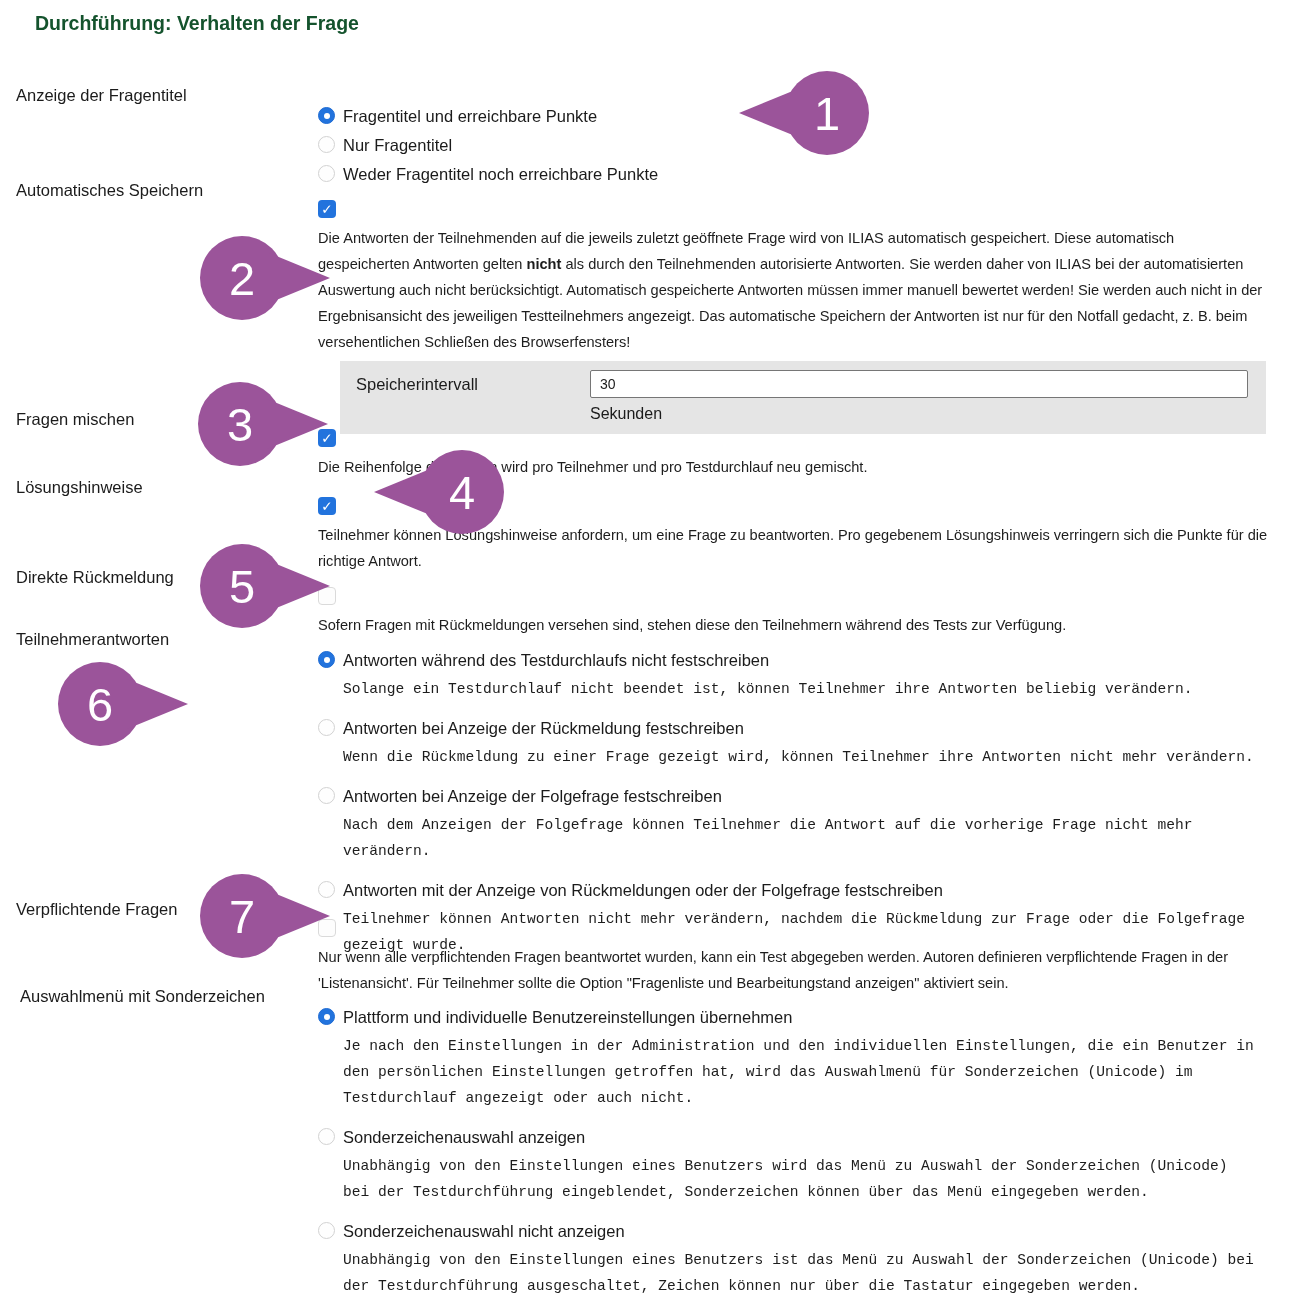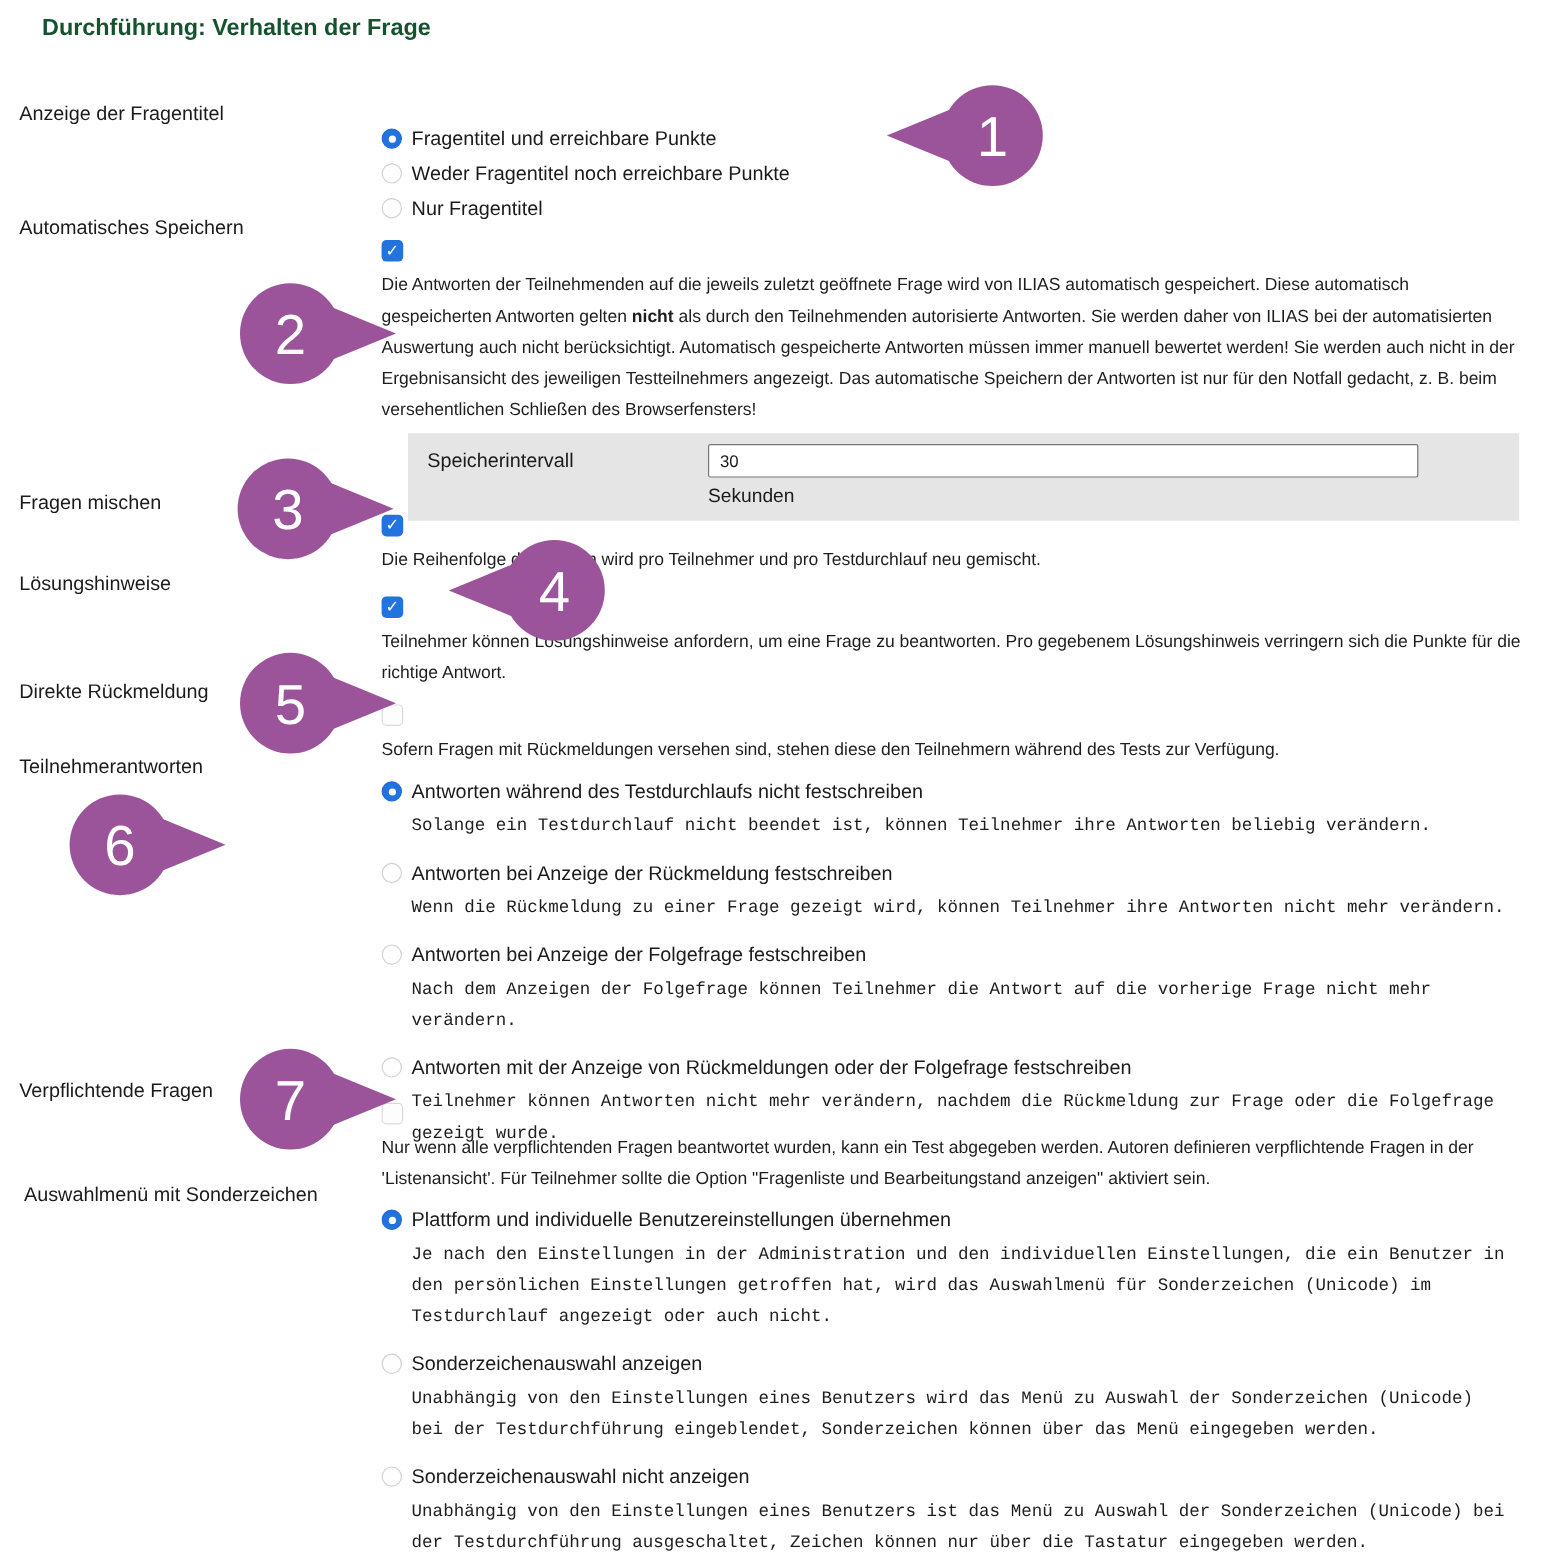--- a/index.html
+++ b/index.html
@@ -31,21 +31,21 @@
   .desc { font-size:14.6px; line-height:26px; color:#1d1d1d; max-width:950px; margin-top:7px; }
   .desc b { font-weight:700; }
   .option-desc { font-size:14.6px; line-height:26px; color:#1d1d1d; max-width:916px;
     margin:5px 0 15px 25px;font-family:Liberation Mono, monospace; }
   .rg-spaced .option { margin-bottom:0;text-align:right; }
 
   
   .sub-panel { margin:6px 0 0 22px; width:926px; background:#e5e5e5; padding:9px 18px 11px 16px; display:flex; }
   .sub-panel-label { width:234px; flex:none; font-size:16.5px; color:#1b1b1b; padding-top:5px; }
   .sub-panel-field { flex:1; }
-  .text-input { width:592px; height:28px; border:1px solid #767676; border-radius:2px; background:#fff;
+  .text-input { width:658px; height:28px; border:1px solid #767676; border-radius:2px; background:#fff;
     font-family:"Liberation Sans","DejaVu Sans",sans-serif; font-size:14px; color:#1b1b1b; padding:0 9px; display:block; }
   .byline { font-size:16px; color:#1b1b1b; margin-top:7px; }
 
   
   .marker { position:absolute; width:84px; height:84px; border-radius:50%; background:#9b549a;
     color:#ffffff; display:flex; align-items:center; justify-content:center;
     font-size:47px; z-index:10; }
   .marker::before { content:""; position:absolute; top:50%; margin-top:-25px;
     border-top:25px solid transparent; border-bottom:25px solid transparent; width:0; height:0; }
   .marker--right::before { left:100%; margin-left:-15px; border-left:61px solid #9b549a; }
@@ -60,25 +60,25 @@
 
   <div class="form-row" style="top:85px">
     <div class="row-label">Anzeige der Fragentitel</div>
     <div class="row-content">
       <div class="option">
         <span class="radio selected"></span>
         <span class="option-label">Fragentitel und erreichbare Punkte</span>
       </div>
       <div class="option">
         <span class="radio"></span>
-        <span class="option-label">Weder Fragentitel noch erreichbare Punkte</span>
+        <span class="option-label">Nur Fragentitel</span>
       </div>
       <div class="option">
         <span class="radio"></span>
-        <span class="option-label">Nur Fragentitel</span>
+        <span class="option-label">Weder Fragentitel noch erreichbare Punkte</span>
       </div>
     </div>
   </div>
 
   <div class="form-row" style="top:180px">
     <div class="row-label">Automatisches Speichern</div>
     <div class="row-content">
       <span class="checkbox checked">
           <span class="check"></span>
         </span>

